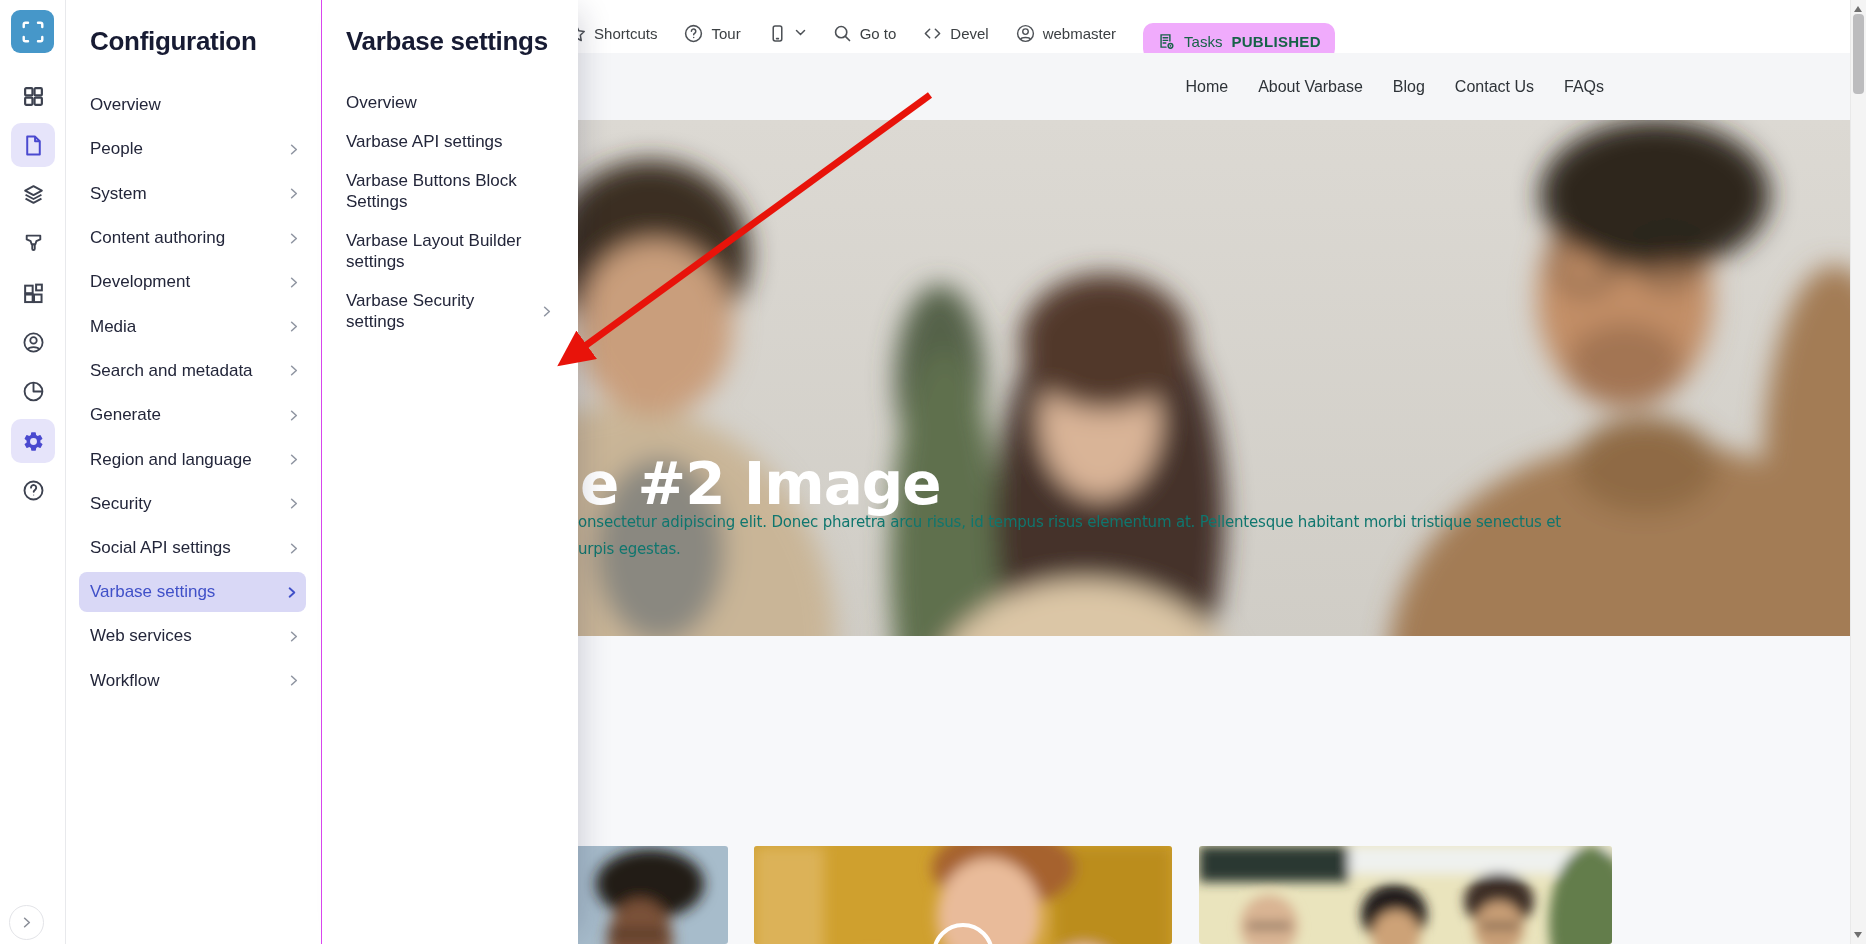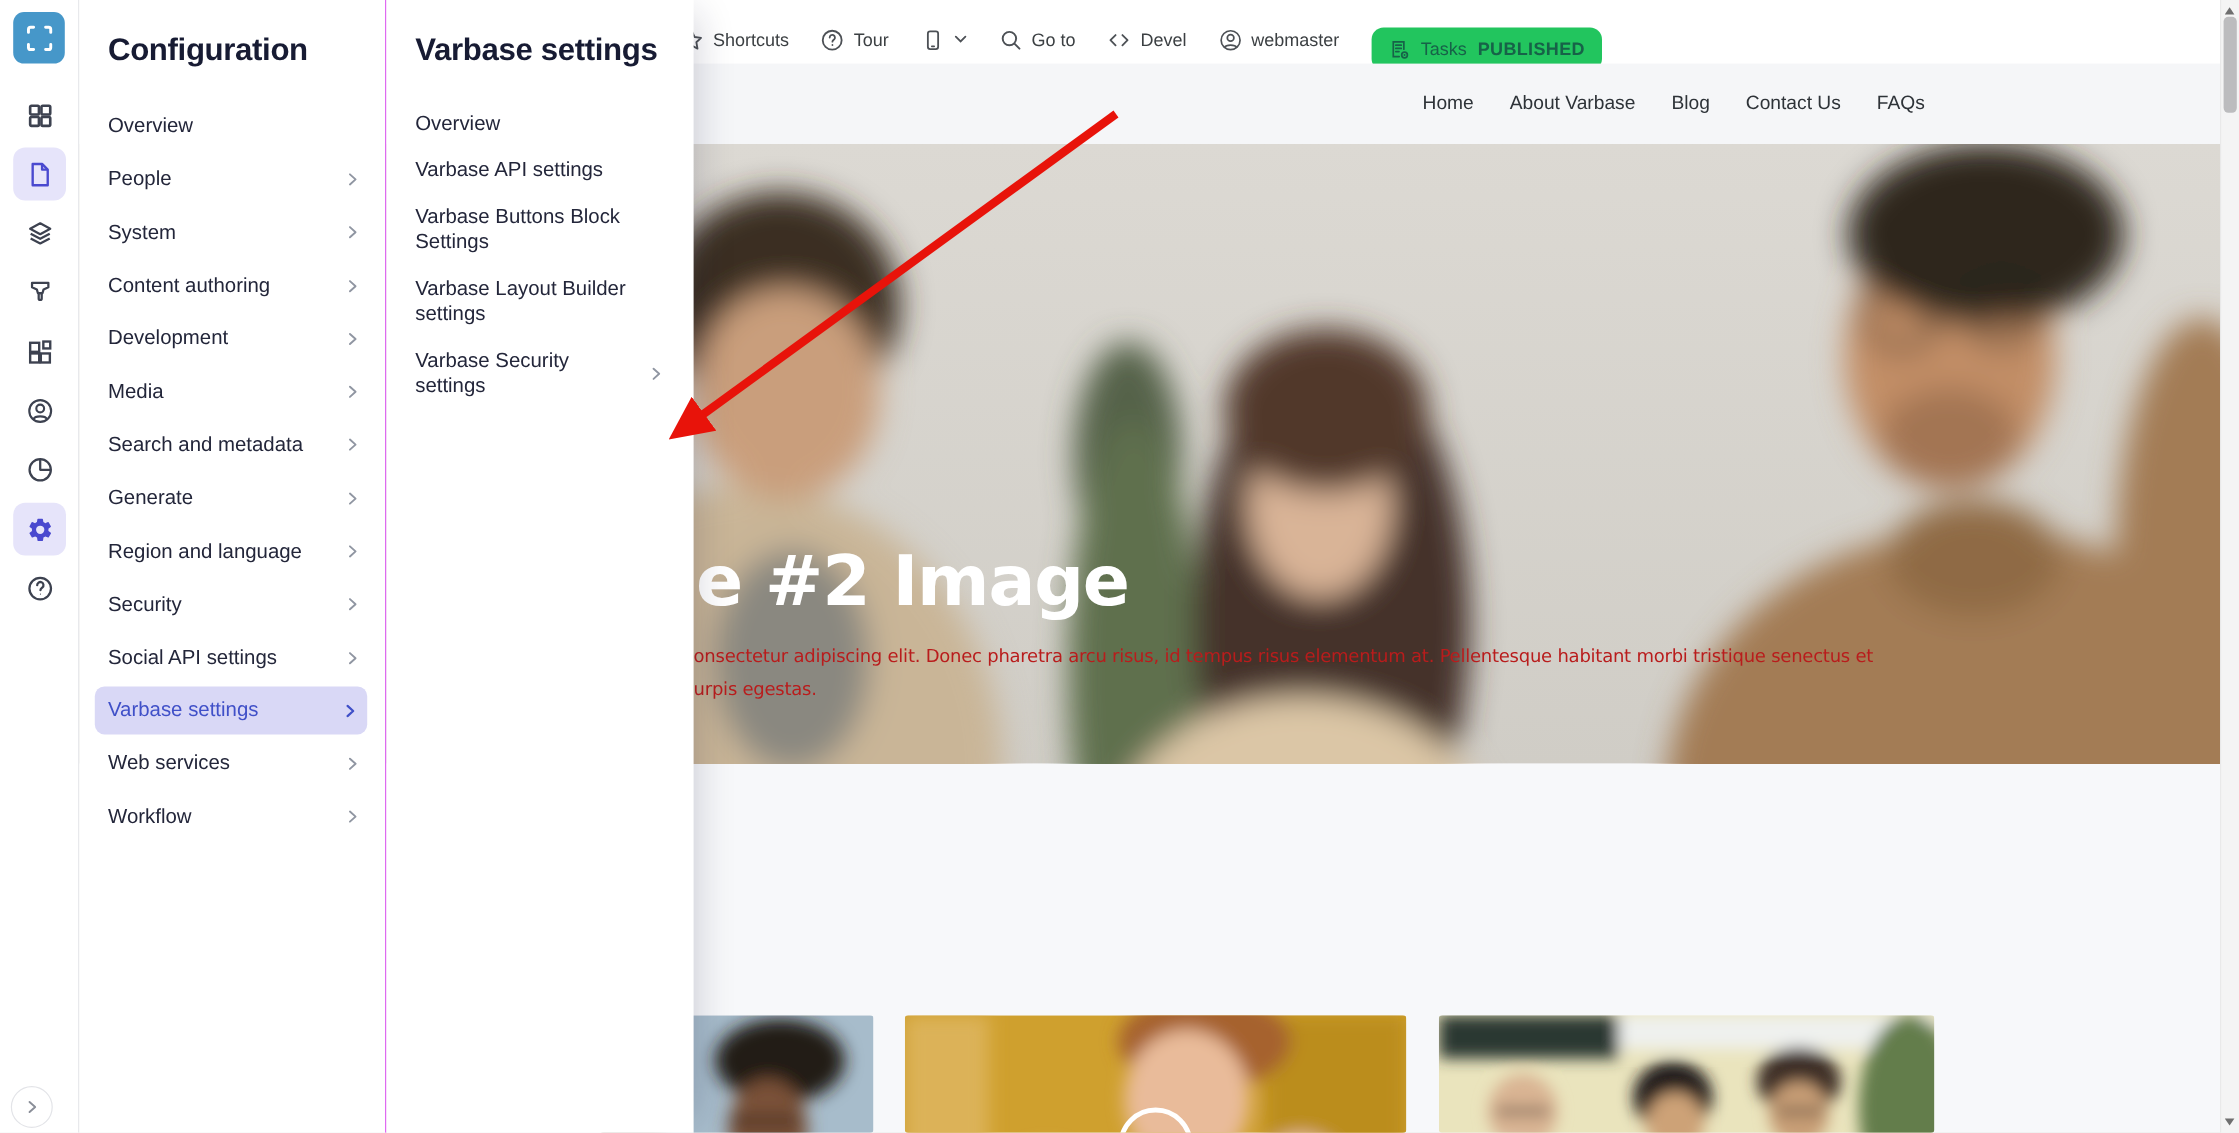--- a/index.html
+++ b/index.html
@@ -5,39 +5,39 @@
   * { margin:0; padding:0; box-sizing:border-box; }
   html,body { width:1866px; height:944px; overflow:hidden; }
   body { position:relative; background:#f7f8fa; font-family:"Liberation Sans", sans-serif; }
 
   
   .admin-toolbar { position:absolute; top:0; left:0; right:16px; height:67px; background:#fff;
     border-bottom:1px solid #e5e6e8; display:flex; align-items:center; justify-content:center;
     gap:27px; padding-right:28px; font-size:15px; color:#3c4043; z-index:1; }
   .tb-item { display:flex; align-items:center; gap:8px; color:#3c4043; cursor:pointer; white-space:nowrap; }
   .tb-item svg { color:#4d5156; flex:none; }
-  .badge { display:flex; align-items:center; gap:9px; background:#22c55e; color:#176248;
+  .badge { display:flex; align-items:center; gap:9px; background:#f0abfc; color:#176248;
     border-radius:10px; padding:9px 14px; font-size:15px; cursor:pointer;margin-top:16px; }
   .badge b { font-weight:700; letter-spacing:.3px; }
   .badge svg { color:#176248; }
 
   
   .site-nav { position:absolute; top:53px; left:0; right:16px; height:67px; background:#f5f6f8;
     display:flex; align-items:center; justify-content:flex-end; gap:30px; padding-right:246px;
     font-size:16px; color:#2e3338; z-index:1; }
   .site-nav a { color:#2e3338; text-decoration:none; cursor:pointer; }
 
   
   .hero { position:absolute; top:120px; left:0; right:16px; height:516px; overflow:hidden;
     background:#d6d3cc; z-index:1; }
   .hero-img { position:absolute; left:0; top:0; }
   .hero-title { position:absolute; left:580px; top:330px; font-family:"DejaVu Sans", sans-serif;
     font-weight:700; font-size:58px; color:#fff; letter-spacing:-1px; white-space:nowrap; }
-  .hero-body { position:absolute; left:578px; top:414px; font-family:"DejaVu Sans", sans-serif;
-    font-size:15px; line-height:27px; color:#b91c1c; letter-spacing:-.2px; width:1010px; }
+  .hero-body { position:absolute; left:578px; top:389px; font-family:"DejaVu Sans", sans-serif;
+    font-size:15px; line-height:27px; color:#0f766e; letter-spacing:-.2px; width:1010px; }
   .hero-body span { display:block; white-space:nowrap; }
 
   
   .card { position:absolute; top:846px; height:98px; overflow:hidden; border-radius:3px; z-index:1; cursor:pointer; }
   #card1 { left:500px; width:228px; }
   #card2 { left:754px; width:418px; }
   #card3 { left:1199px; width:413px; }
   .play { position:absolute; left:178px; top:77px; width:62px; height:62px;
     border:4px solid #fff; border-radius:50%; cursor:pointer; }
 

